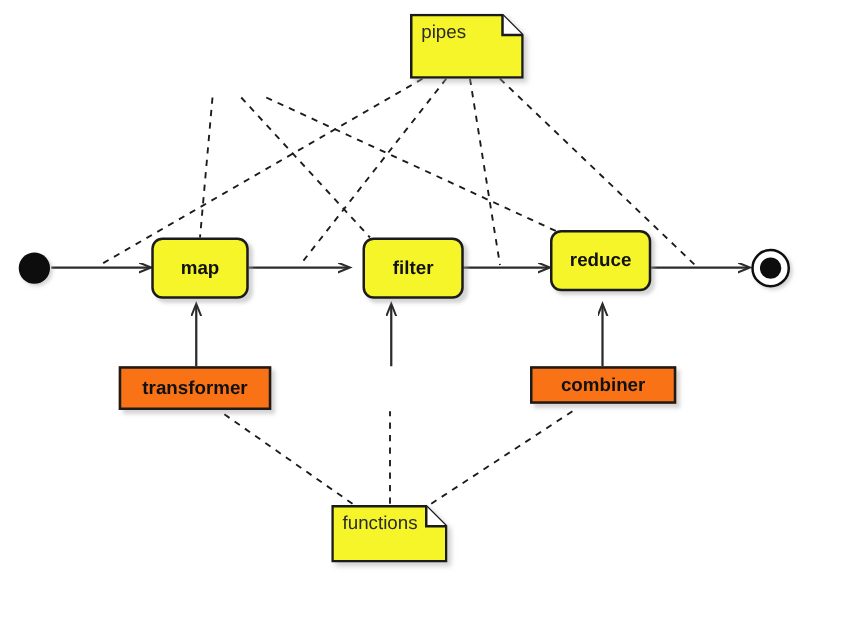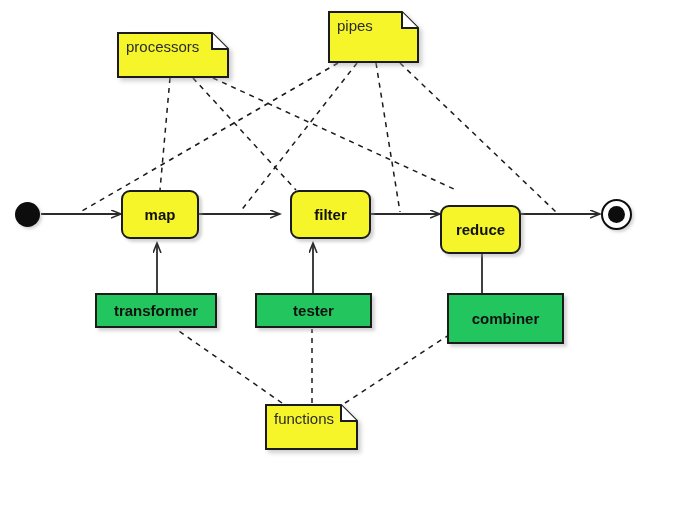--- a/index.html
+++ b/index.html
@@ -36,21 +36,21 @@
     display: flex;
     align-items: center;
     justify-content: center;
     font-weight: bold;
     font-size: 15px;
     color: #111111;
     box-shadow: 3px 3px 3px rgba(160,160,160,0.45);
   }
   
   .rect {
-    background: #22c55e;
+    background: #f97316;
     border: 2px solid #1b1b1b;
     display: flex;
     align-items: center;
     justify-content: center;
     font-weight: bold;
     font-size: 15px;
     color: #111111;
     box-shadow: 3px 3px 3px rgba(160,160,160,0.45);
     text-align: right;
   }
@@ -137,35 +137,27 @@
   <div class="node start-node" style="left:15px; top:202px; width:25px; height:25px;"></div>
 
   <div class="node end-node" style="left:601px; top:199px; width:31px; height:31px;">
     <div class="end-node-inner" style="left:5px; top:5px; width:17px; height:17px;"></div>
   </div>
 
   <div class="node activity" style="left:121px; top:190px; width:78px; height:49px;">map</div>
 
   <div class="node activity" style="left:280px; top:190px; width:81px; height:49px;margin-left:10px;">filter</div>
 
-  <div class="node activity" style="left:440px; top:205px; width:81px; height:49px;">reduce</div>
+  <div class="node activity" style="left:440px; top:184px; width:81px; height:49px;">reduce</div>
 
   <div class="node rect" style="left:95px; top:293px; width:122px; height:35px;">transformer</div>
 
-  <div class="node rect" style="left:255px; top:293px; width:117px; height:35px;">tester</div>
 
-  <div class="node rect" style="left:447px; top:293px; width:117px; height:51px;">combiner</div>
+  <div class="node rect" style="left:424px; top:293px; width:117px; height:30px;">combiner</div>
 
-  <div class="node note" style="left:117px; top:32px; width:112px; height:46px;">
-    <svg width="112" height="46" viewBox="0 0 112 46" xmlns="http://www.w3.org/2000/svg">
-      <path d="M1,1 L95,1 L111,17 L111,45 L1,45 Z" fill="#f5f52a" stroke="#1b1b1b" stroke-width="2" stroke-linejoin="miter"></path>
-      <path d="M95,1 L95,17 L111,17" fill="#ffffff" stroke="#1b1b1b" stroke-width="2" stroke-linejoin="miter"></path>
-    </svg>
-    <span class="note-label">processors</span>
-  </div>
 
   <div class="node note" style="left:328px; top:11px; width:91px; height:68px;">
     <svg width="91" height="52" viewBox="0 0 91 52" xmlns="http://www.w3.org/2000/svg">
       <path d="M1,1 L74,1 L90,17 L90,51 L1,51 Z" fill="#f5f52a" stroke="#1b1b1b" stroke-width="2" stroke-linejoin="miter"></path>
       <path d="M74,1 L74,17 L90,17" fill="#ffffff" stroke="#1b1b1b" stroke-width="2" stroke-linejoin="miter"></path>
     </svg>
     <span class="note-label">pipes</span>
   </div>
 
   <div class="node note" style="left:265px; top:404px; width:93px; height:46px;">

